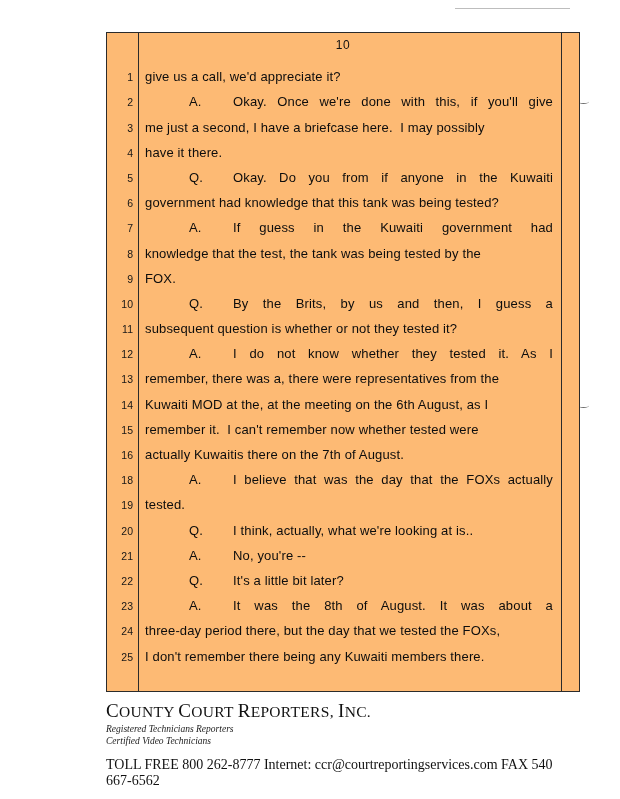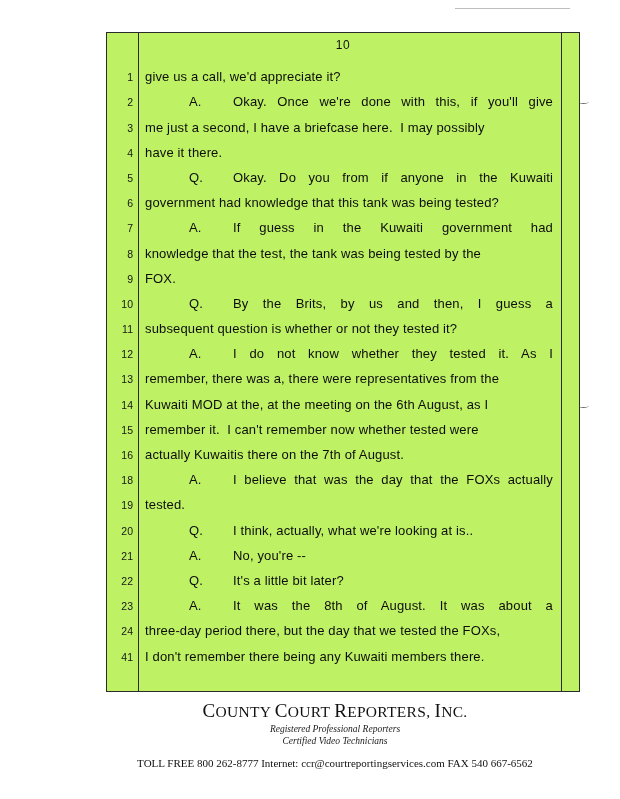--- a/index.html
+++ b/index.html
@@ -39,21 +39,21 @@
 
   
   .page-frame {
     position: absolute;
     left: 106px;
     top: 32px;
     width: 474px;
     height: 660px;
     border: 1.5px solid #2b2b2b;
     box-sizing: border-box;
-    background: #bef264;
+    background: #fdba74;
   }
   .page-number {
     position: absolute;
     top: 5px;
     left: 0;
     width: 100%;
     text-align: center;
     font-size: 12px;
     letter-spacing: 0.5px;
   }
@@ -120,41 +120,40 @@
     display: inline-block;
     width: 44px;
   }
 
   
   .footer {
     position: absolute;
     left: 106px;
     top: 700px;
     width: 458px;
-    text-align: center;
   }
   .firm {
     font-family: "Liberation Serif", serif;
     font-size: 15.5px;
     letter-spacing: 0.3px;
   }
   .firm .sc {
     font-size: 19px;
   }
   .firm-sub {
     font-family: "Liberation Serif", serif;
     font-style: italic;
     font-size: 9.5px;
     margin-top: 2px;
     line-height: 1.25;
     color: #1a1a1a;
   }
   .firm-contact {
     font-family: "Liberation Serif", serif;
-    font-size: 11px;
+    font-size: 14px;
     margin-top: 9px;
     color: #111111;
   }
   .firm-tag {
     font-family: "Liberation Serif", serif;
     font-style: italic;
     font-size: 8.5px;
     margin-top: 16px;
     color: #242424;
     letter-spacing: 0.2px;
@@ -259,28 +258,28 @@
       </div>
       <div class="line">
         <span class="line-no">23</span>
         <span class="line-text justify"><span class="indent">&nbsp;</span><span class="spk">A.</span><span>It was the 8th of August.  It was about a</span></span>
       </div>
       <div class="line">
         <span class="line-no">24</span>
         <span class="line-text"><span>three-day period there, but the day that we tested the FOXs,</span></span>
       </div>
       <div class="line">
-        <span class="line-no">41</span>
+        <span class="line-no">25</span>
         <span class="line-text"><span>I don't remember there being any Kuwaiti members there.</span></span>
       </div>
     </div>
 </div>
 
 <div class="footer">
   <div class="firm">
     <span class="sc">C</span>OUNTY <span class="sc">C</span>OURT <span class="sc">R</span>EPORTERS, <span class="sc">I</span>NC.
   </div>
   <div class="firm-sub">
-    <div>Registered Professional Reporters</div>
+    <div>Registered Technicians Reporters</div>
     <div>Certified Video Technicians</div>
   </div>
   <div class="firm-contact">TOLL FREE  800 262-8777   Internet: ccr@courtreportingservices.com     FAX  540 667-6562</div>
 </div>
 
 </body></html>

